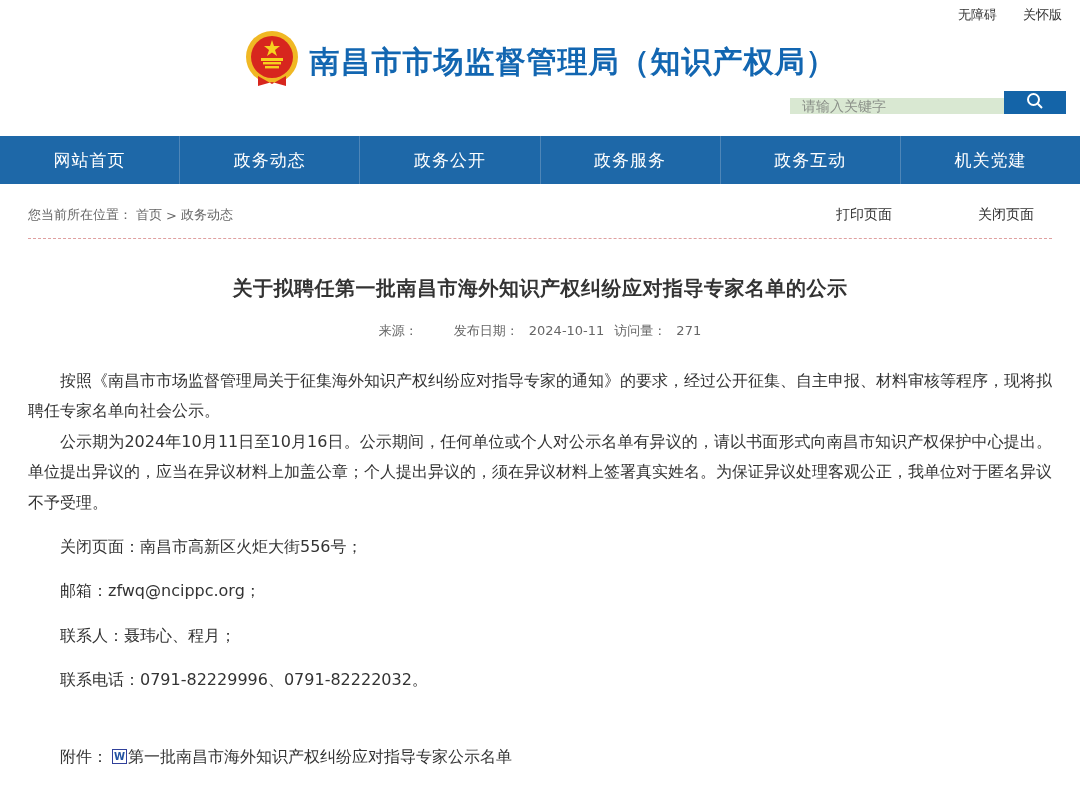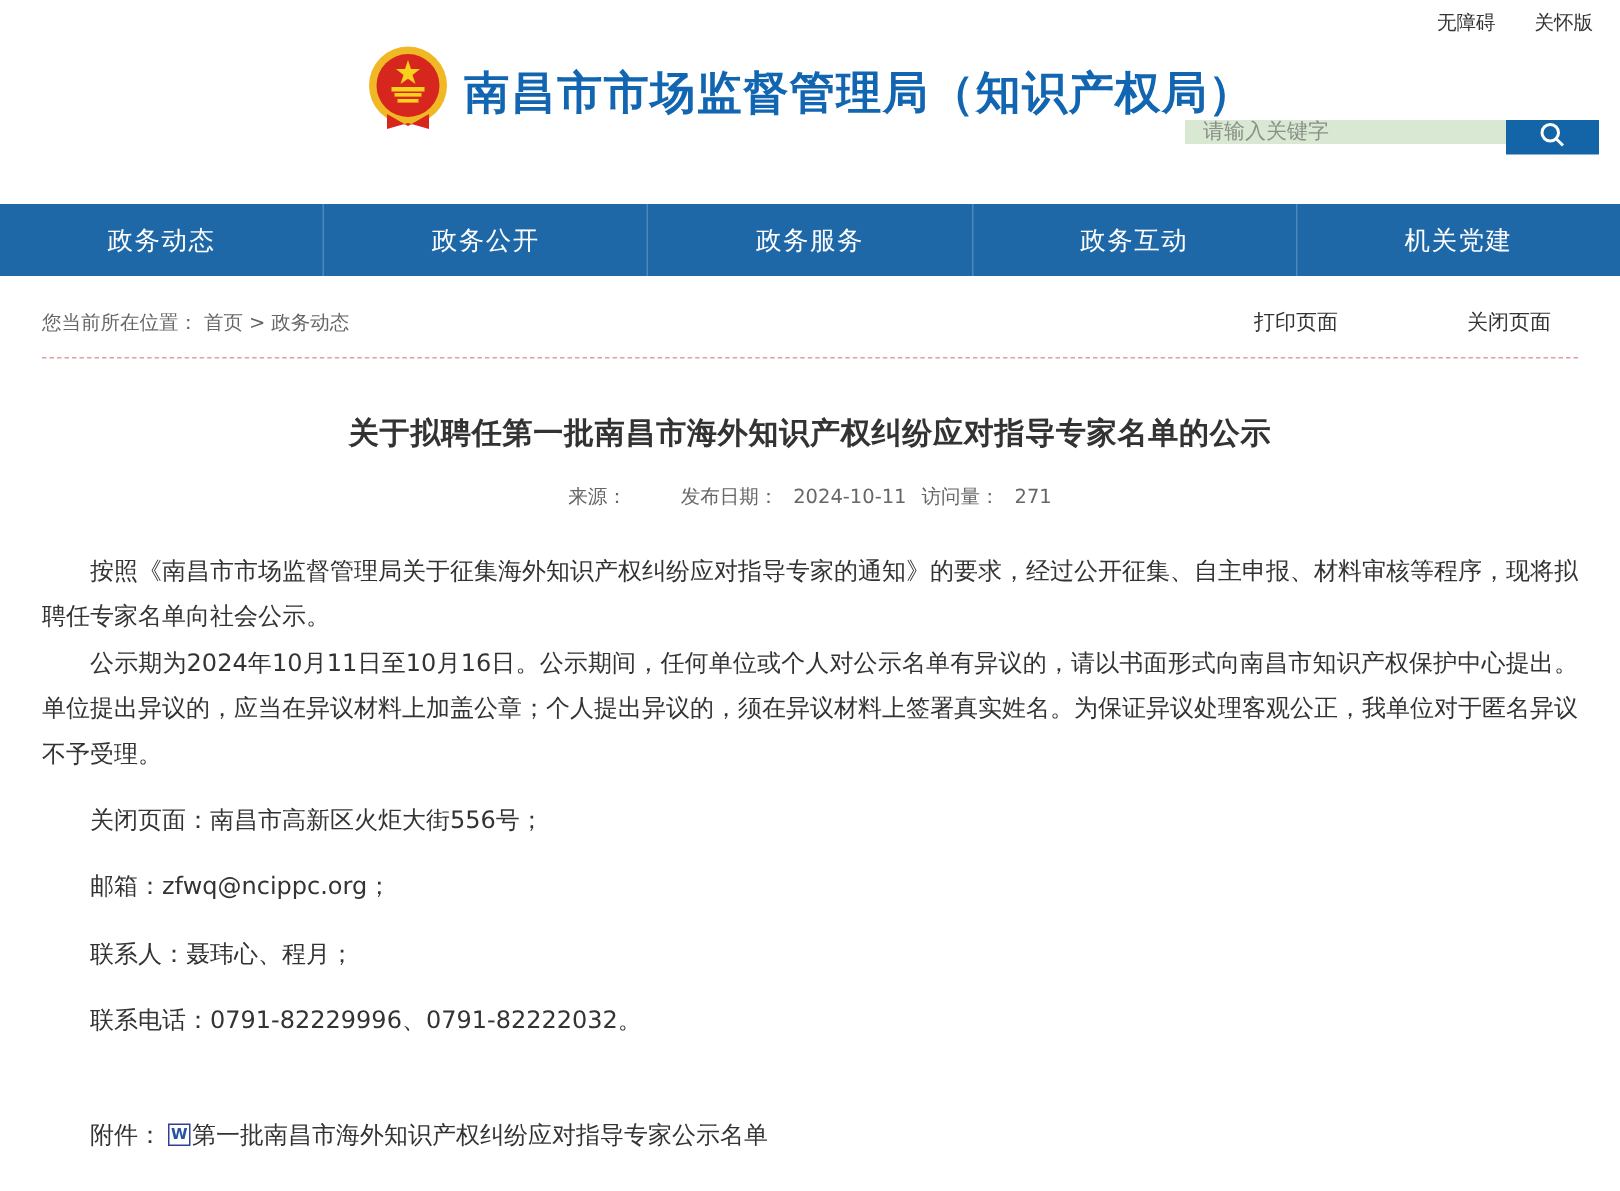--- a/index.html
+++ b/index.html
@@ -21,21 +21,21 @@
   .page{width:1080px;height:794px;background:#fff;position:relative;}
 
   
   .utility{height:30px;display:flex;justify-content:flex-end;align-items:center;gap:26px;padding:0 18px;}
   .utility a{font-size:13px;color:#333;text-decoration:none;cursor:pointer;}
 
   
   .header{height:106px;display:flex;align-items:center;padding:0 14px 0 14px;flex-direction:column;}
   .logo-wrap{display:flex;align-items:center;gap:10px;}
   .site-title{font-size:30px;font-weight:bold;color:var(--title-blue);letter-spacing:1px;white-space:nowrap;}
-  .search{margin-left:auto;display:flex;align-items:flex-start;width:292px;height:34px;margin-top:-14px;padding-left:16px;}
+  .search{margin-left:auto;display:flex;align-items:flex-end;width:292px;height:34px;margin-top:-14px;padding-left:16px;}
   .search-input{
     flex:1;border:none;outline:none;background:var(--search-green);
     font-size:14px;color:#333;padding:0 12px;font-family:inherit;
   }
   .search-input::placeholder{color:#8a8f88;}
   .search-btn{
     width:62px;background:var(--btn-blue);border:none;cursor:pointer;
     display:flex;align-items:center;justify-content:center;
   }
 
@@ -114,20 +114,21 @@
           <svg width="20" height="20" viewBox="0 0 20 20">
             <circle cx="8.5" cy="8.5" r="5.5" fill="none" stroke="#fff" stroke-width="2"></circle>
             <line x1="12.8" y1="12.8" x2="17" y2="17" stroke="#fff" stroke-width="2"></line>
           </svg>
         </span>
       </button>
     </div>
   </div>
 
   <div class="nav">
+    <div class="nav-item">网站首页</div>
     <div class="nav-item">政务动态</div>
     <div class="nav-item">政务公开</div>
     <div class="nav-item">政务服务</div>
     <div class="nav-item">政务互动</div>
     <div class="nav-item">机关党建</div>
   </div>
 
   <div class="crumb-row">
     <div class="crumb">
       <span>您当前所在位置：</span>

